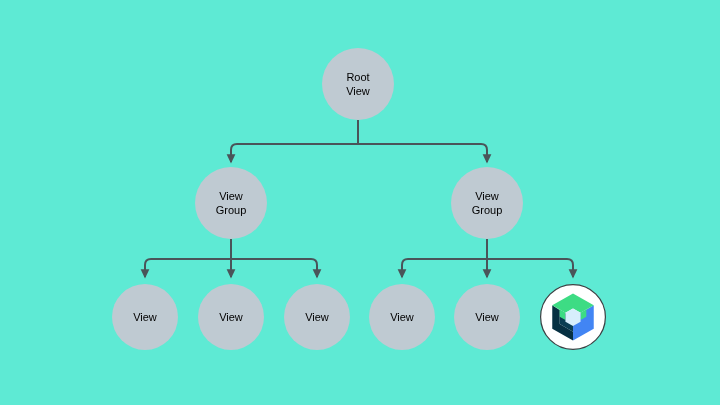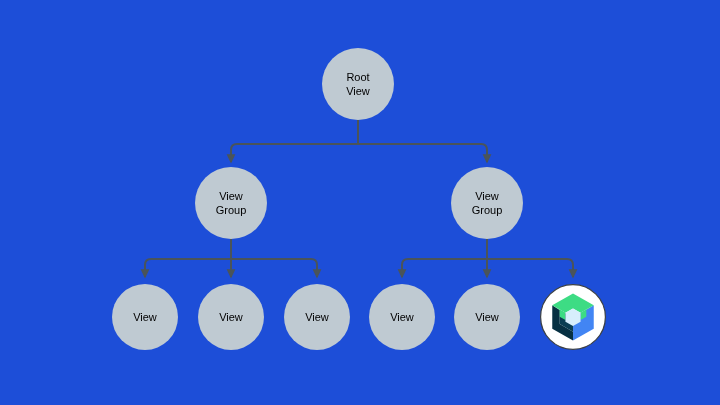--- a/index.html
+++ b/index.html
@@ -10,21 +10,21 @@
   body {
     width: 720px;
     height: 405px;
     overflow: hidden;
     font-family: "Liberation Sans", sans-serif;
   }
   #diagram-root {
     position: relative;
     width: 720px;
     height: 405px;
-    background: #1d4ed8;
+    background: #5eead4;
   }
   svg.canvas {
     display: block;
     width: 720px;
     height: 405px;
   }
   .node-circle {
     fill: #bfcad2;
   }
   .node-circle-special {

